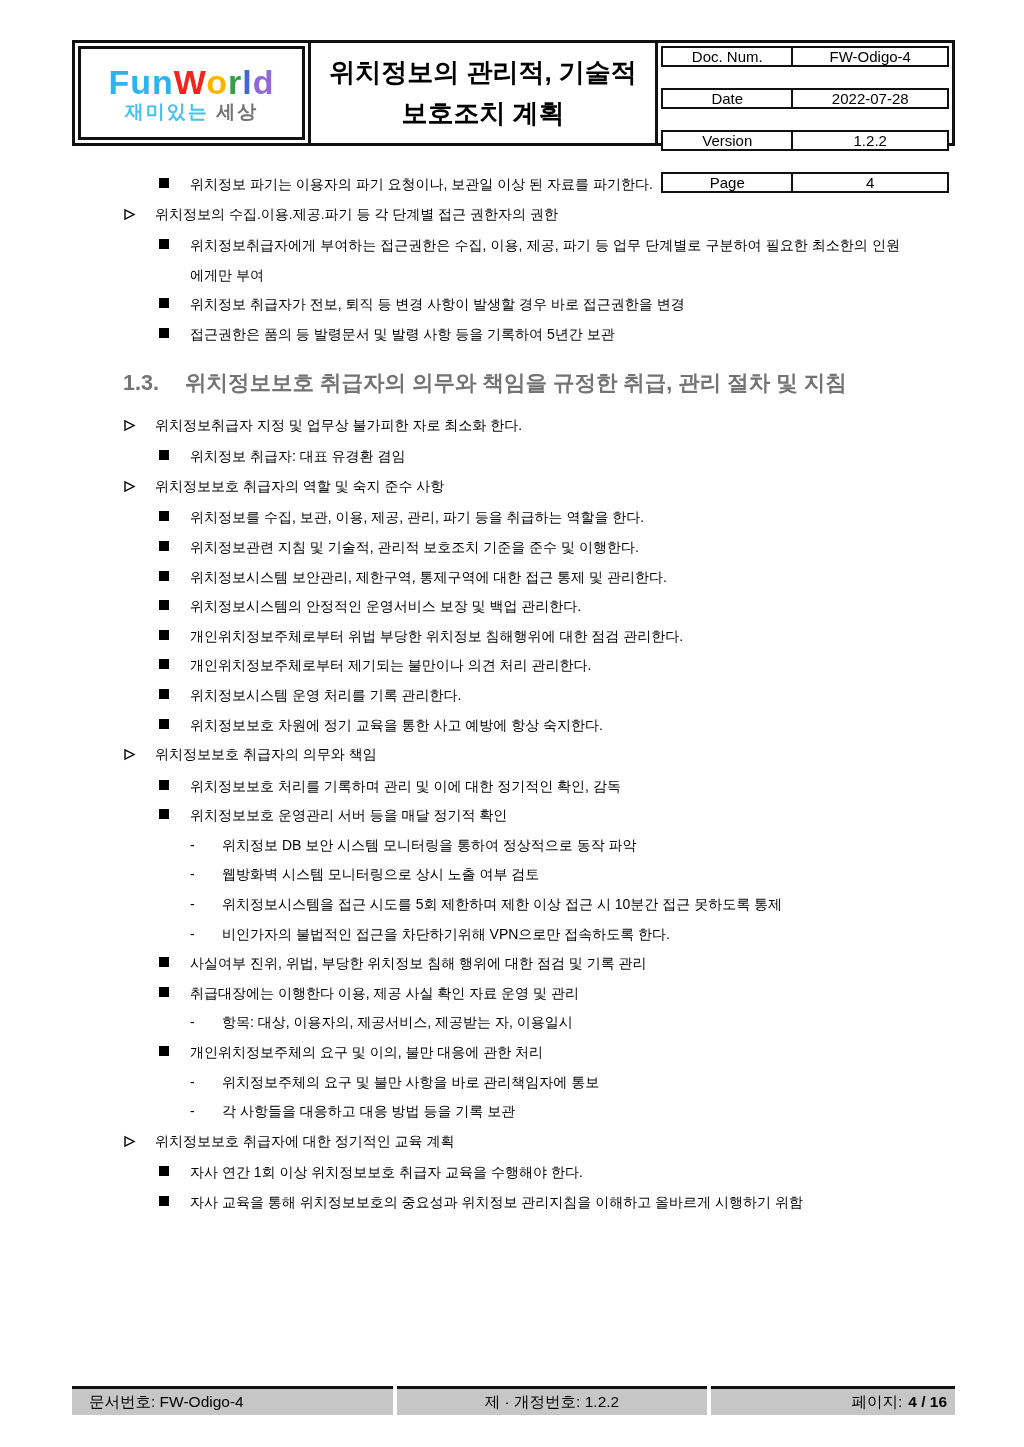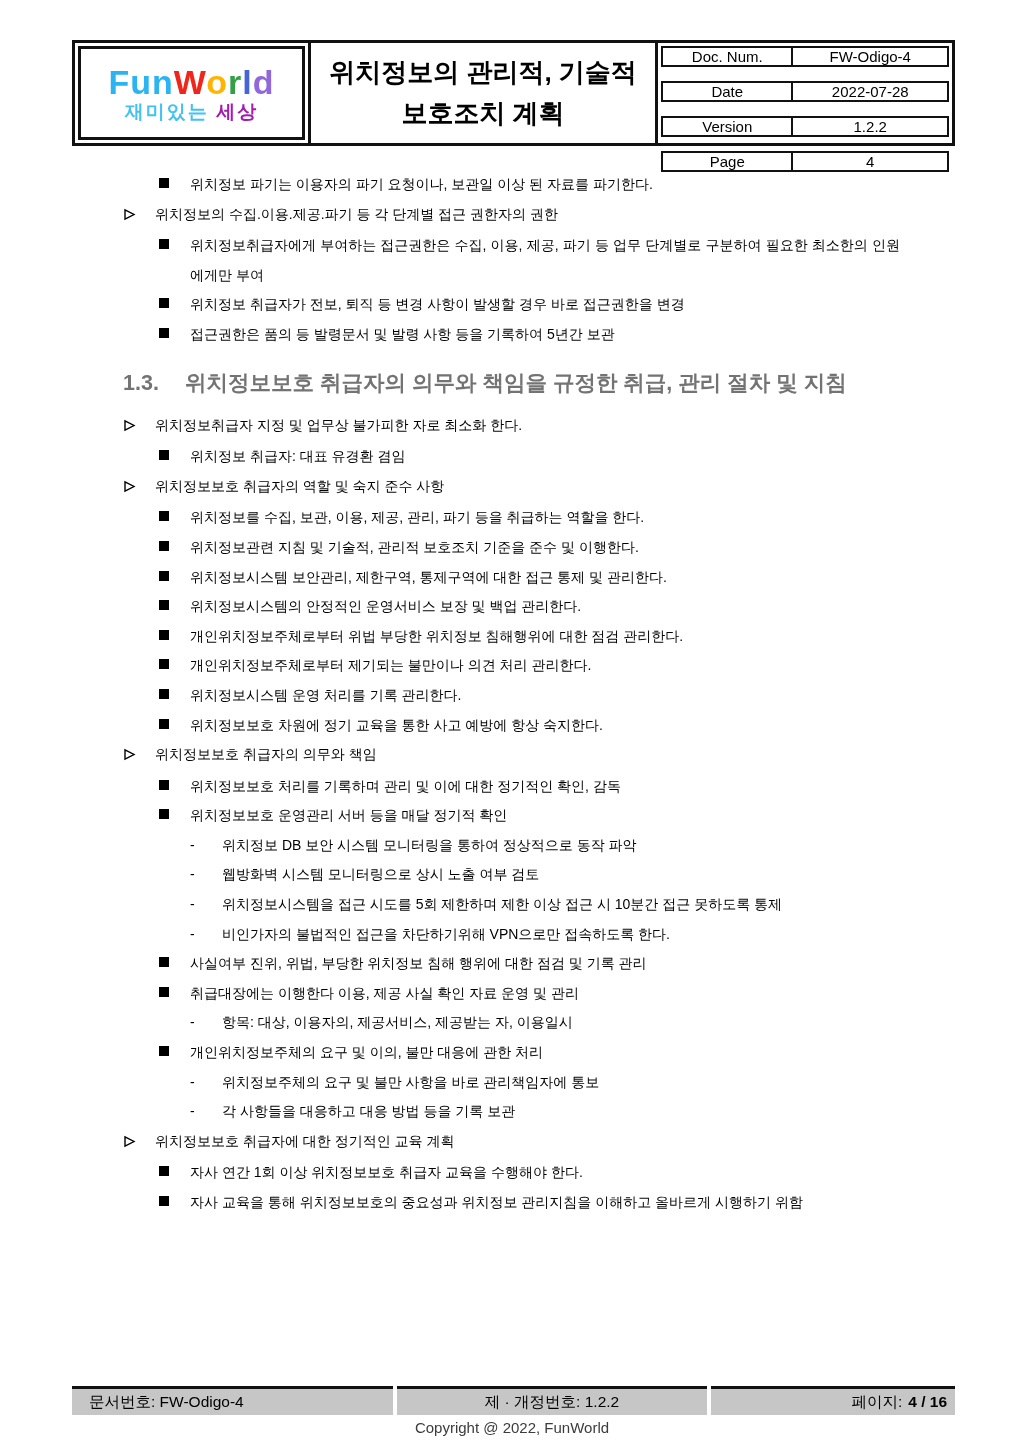--- a/index.html
+++ b/index.html
@@ -8,21 +8,21 @@
 
   
   .header{position:absolute;left:72px;top:40px;width:883px;height:106px;
           border:3px solid #111;box-sizing:border-box;display:flex;align-items:stretch;background:#fff;}
   .logo-cell{width:227px;flex:none;border:3px solid #111;margin:3px;box-sizing:border-box;
              display:flex;flex-direction:column;align-items:center;justify-content:center;gap:3px;}
   .logo-word{font-size:34px;font-weight:bold;letter-spacing:1px;line-height:1;white-space:nowrap;}
   .logo-tagline{font-size:19px;font-weight:bold;letter-spacing:2px;line-height:1;white-space:nowrap;}
   .title-cell{flex:1;border-left:3px solid #111;border-right:3px solid #111;display:flex;flex-direction:column;
               align-items:center;justify-content:center;font-weight:bold;font-size:26px;line-height:41px;text-align:center;}
-  .info-cell{width:294px;flex:none;box-sizing:border-box;padding:3px;display:flex;flex-direction:column;gap:14px;}
+  .info-cell{width:294px;flex:none;box-sizing:border-box;padding:3px;display:flex;flex-direction:column;gap:21px;}
   .info-row{flex:1;display:flex;}
   .info-label,.info-value{border:2px solid #111;box-sizing:border-box;display:flex;align-items:center;
                           justify-content:center;font-size:15px;background:#fff;}
   .info-label{width:46%;}
   .info-value{width:54%;border-left:none;}
 
   
   .doc-body{position:absolute;left:123px;top:170px;width:777px;}
   .item{display:flex;font-size:14px;line-height:29.6px;}
   .item .marker{flex:none;}
@@ -46,21 +46,21 @@
   .copyright{position:absolute;left:0;top:1419px;width:1024px;text-align:center;font-size:15px;color:#3c3c3c;}
 </style>
 </head>
 <body>
 
 <div class="page">
 
   <div class="header">
     <div class="logo-cell">
       <div class="logo-word" id="logo-word"><span style="color: rgb(44, 180, 240);">F</span><span style="color: rgb(44, 180, 240);">u</span><span style="color: rgb(44, 180, 240);">n</span><span style="color: rgb(242, 37, 28);">W</span><span style="color: rgb(255, 180, 0);">o</span><span style="color: rgb(51, 160, 71);">r</span><span style="color: rgb(69, 101, 214);">l</span><span style="color: rgb(145, 104, 217);">d</span></div>
-      <div class="logo-tagline" id="logo-tagline"><span style="color: rgb(69, 193, 240);">재미있는 </span><span style="color: #a21caf;">세상</span></div>
+      <div class="logo-tagline" id="logo-tagline"><span style="color: rgb(69, 193, 240);">재미있는 </span><span style="color: #737373;">세상</span></div>
     </div>
     <div class="title-cell">
       <div>위치정보의 관리적, 기술적</div>
       <div>보호조치 계획</div>
     </div>
     <div class="info-cell" id="info-table">
         <div class="info-row">
           <div class="info-label">Doc. Num.</div>
           <div class="info-value">FW-Odigo-4</div>
         </div>
@@ -231,15 +231,14 @@
   </div>
 
   <div class="footer-bar">
     <div class="fcell left">문서번호: FW-Odigo-4</div>
     <div class="fcell center">제 · 개정번호: 1.2.2</div>
     <div class="fcell right">
       <span>페이지:</span>
       <span class="page-num">4 / 16</span>
     </div>
   </div>
-  <div class="copyright">Copyright @ 2022, FunWorld</div>
 
 </div>
 
 </body></html>

